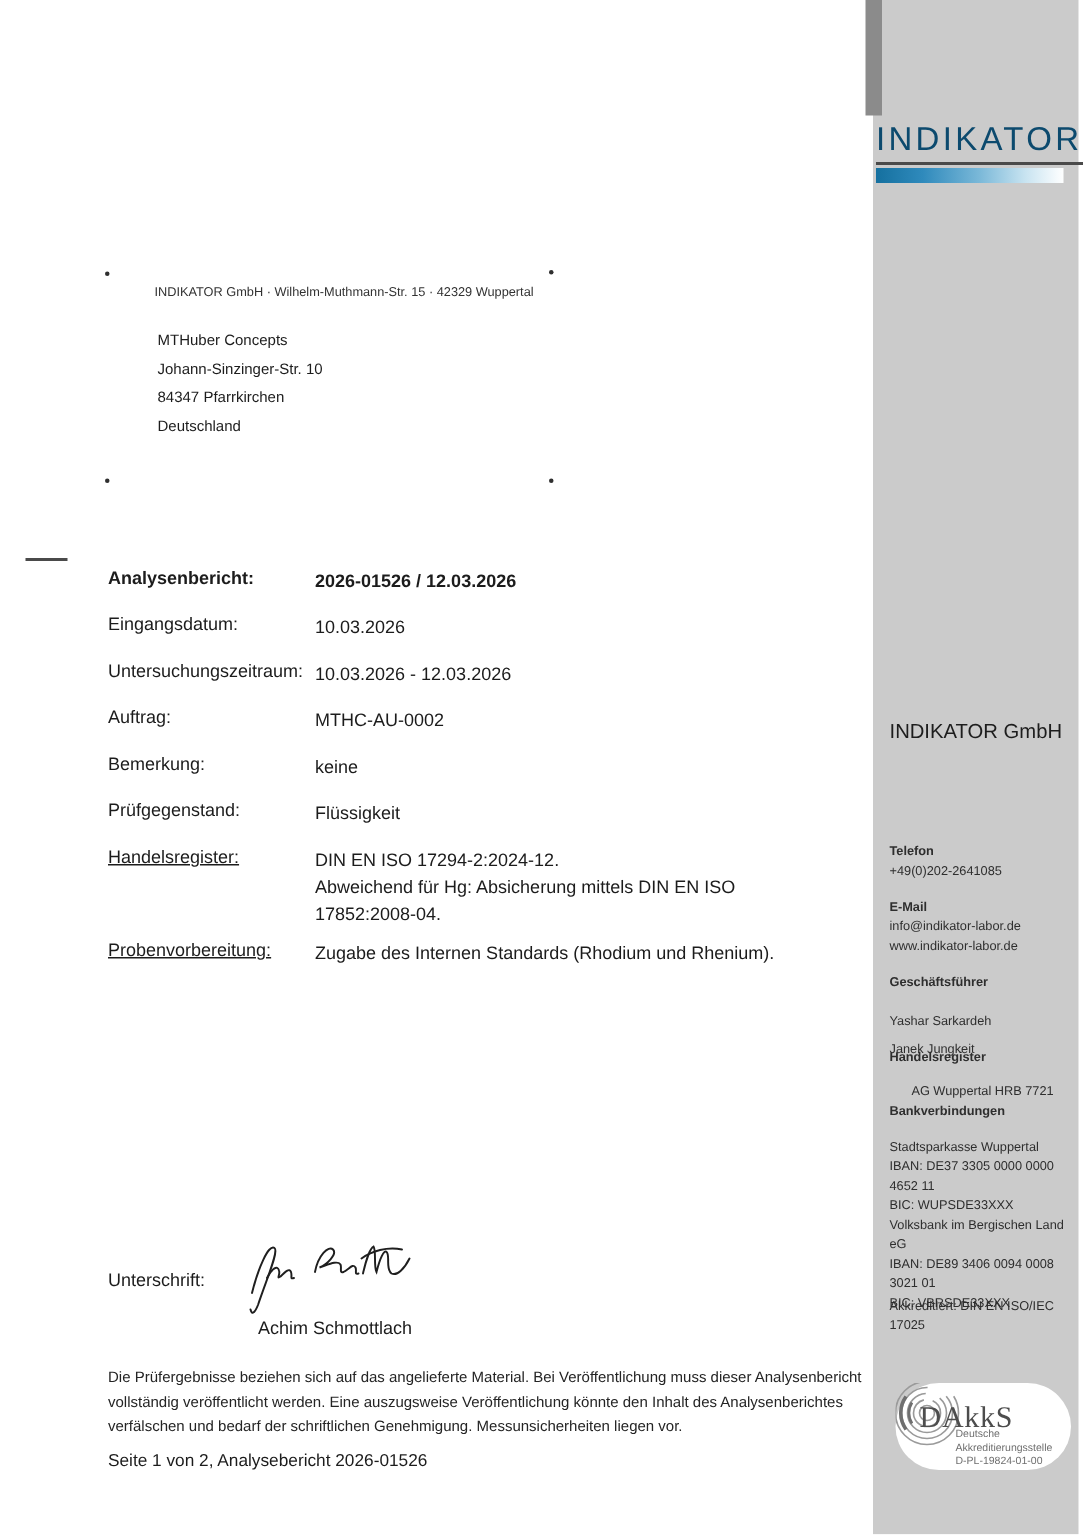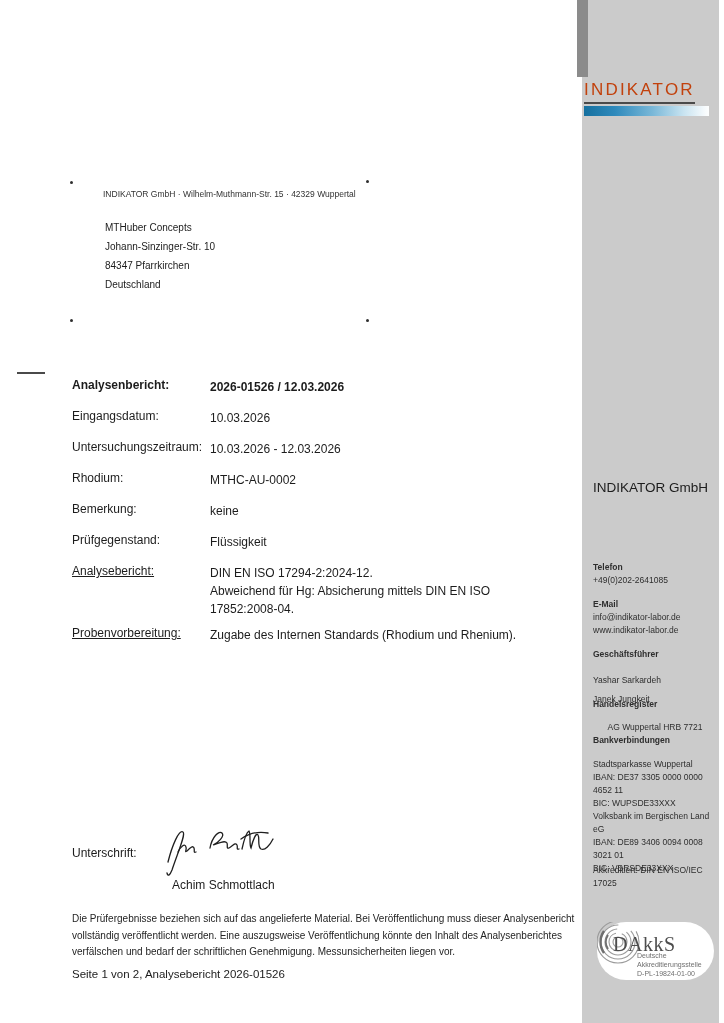--- a/index.html
+++ b/index.html
@@ -6,21 +6,21 @@
   .page{
     position:relative;width:724px;height:1023px;overflow:hidden;
     background:#ffffff;font-family:"Liberation Sans",sans-serif;color:#1c1c1c;
   }
   
   .gray-col{position:absolute;left:582px;top:0;width:137px;height:1023px;background:#cbcbcb;}
   .dark-bar{position:absolute;left:577px;top:0;width:11px;height:77px;background:#8b8b8b;}
   
   .logo{position:absolute;left:584px;top:80px;}
   .logo .brand{
-    display:inline-block;font-size:17px;letter-spacing:2.2px;color:#c2410c;
+    display:inline-block;font-size:22px;letter-spacing:2.2px;color:#0c4a6e;
     border-bottom:2px solid #4a4a4a;padding-bottom:2px;white-space:nowrap;
   }
   .blue-bar{
     margin-top:2px;width:125px;height:10px;
     background:linear-gradient(to right,#15709f 0%,#2f8abc 25%,#7ab8d8 55%,#c9e4f1 80%,#f7fbfd 97%,#fdfefe 100%);
   }
   
   .dot{position:absolute;width:3px;height:3px;border-radius:50%;background:#2f2f2f;}
   .dash{position:absolute;left:17px;top:372px;width:28px;height:2px;background:#4a4a4a;}
   
@@ -79,33 +79,33 @@
   </div>
   <div class="row" style="top:409px;">
     <span class="lbl">Eingangsdatum:</span>
     <span class="val">10.03.2026</span>
   </div>
   <div class="row" style="top:440px;">
     <span class="lbl">Untersuchungszeitraum:</span>
     <span class="val">10.03.2026 - 12.03.2026</span>
   </div>
   <div class="row" style="top:471px;">
-    <span class="lbl">Rhodium:</span>
+    <span class="lbl">Auftrag:</span>
     <span class="val">MTHC-AU-0002</span>
   </div>
   <div class="row" style="top:502px;">
     <span class="lbl">Bemerkung:</span>
     <span class="val">keine</span>
   </div>
   <div class="row" style="top:533px;">
     <span class="lbl">Prüfgegenstand:</span>
     <span class="val">Flüssigkeit</span>
   </div>
   <div class="row ul" style="top:564px;">
-    <span class="lbl">Analysebericht:</span>
+    <span class="lbl">Handelsregister:</span>
     <span class="val">DIN EN ISO 17294-2:2024-12.
 Abweichend für Hg: Absicherung mittels DIN EN ISO
 17852:2008-04.</span>
   </div>
   <div class="row ul" style="top:626px;">
     <span class="lbl">Probenvorbereitung:</span>
     <span class="val">Zugabe des Internen Standards (Rhodium und Rhenium).</span>
   </div>
 
   <div class="sb h1" style="top:480px;">INDIKATOR GmbH</div>

